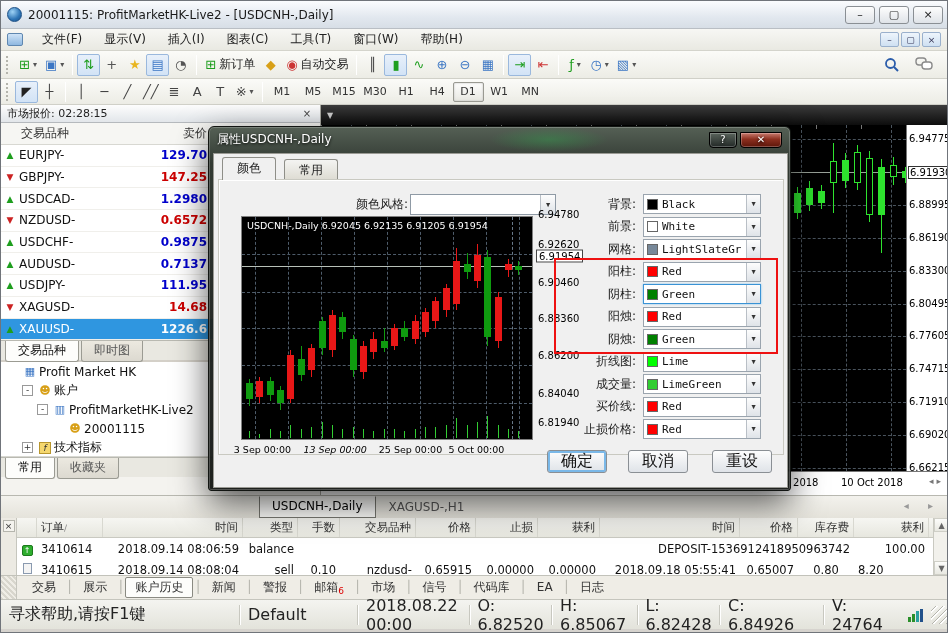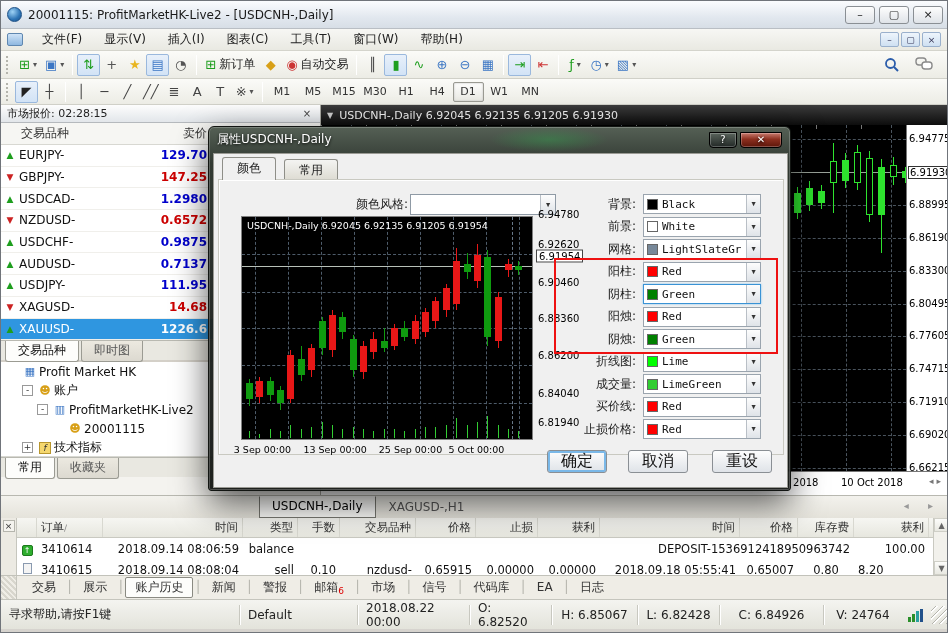--- a/index.html
+++ b/index.html
@@ -106,21 +106,21 @@
 
 
 #btabs{position:absolute;left:0;top:574px;width:948px;height:24px;background:#efede6;border-top:1px solid #c2c2ba;display:flex;align-items:center;font-size:12px;color:#333}
 .bgrip{width:16px;height:100%;background:repeating-linear-gradient(45deg,#d8d6cd 0 2px,#efede6 2px 4px);border-right:1px solid #c6c6be;margin-right:6px}
 .btab{padding:2px 9px;white-space:nowrap}
 .btab.active{background:#fdfdfb;border:1px solid #8a8a82;border-radius:2px;padding:1px 9px}
 .bsep{color:#b0b0a8;padding:0 1px}
 .badge{color:#d00;font-size:9px;vertical-align:sub}
 
 
-#statusbar{position:absolute;left:0;top:598px;width:948px;height:30px;background:linear-gradient(#f4f4f0,#e3e3db);border-top:1px solid #c5c5bd;display:flex;align-items:center;font-size:12px;color:#222}
+#statusbar{position:absolute;left:0;top:598px;width:948px;height:30px;background:linear-gradient(#f4f4f0,#e3e3db);border-top:1px solid #c5c5bd;display:flex;align-items:center;font-size:16px;color:#222}
 .sseg{height:20px;display:flex;align-items:center;padding:0 8px;border-right:1px solid #c8c8c0;box-shadow:1px 0 0 #fff}
 .sseg.grow{flex:1}
 #conn-icon{display:flex;align-items:flex-end;gap:1px;height:14px;padding:0 6px}
 #conn-icon i{display:block;width:3px}
 #grip{width:18px;height:18px;margin-left:2px;background:repeating-linear-gradient(135deg,transparent 0 3px,#b5b5ad 3px 4px,#fff 4px 5px)}
 
 
 #dialog{position:absolute;left:207px;top:125px;width:583px;height:365px;z-index:30;border-radius:6px 6px 3px 3px;border:1px solid #121512;background:linear-gradient(#556055 0%,#323a33 10%,rgba(30,34,30,.96) 55%,rgba(22,25,22,.96) 100%);box-shadow:0 12px 34px rgba(0,0,0,.65),inset 0 0 0 1px rgba(255,255,255,.22)}
 #dlg-title{height:25px;display:flex;align-items:center;color:#fff;font-size:12px;padding:0 8px;text-shadow:0 1px 3px #000;position:relative}
 #dlg-title::before{content:"";position:absolute;left:280px;top:0;width:120px;height:25px;background:radial-gradient(ellipse at center,rgba(40,200,80,.28),transparent 70%)}
@@ -428,21 +428,20 @@
       </div>
     <div class="tabsrow" id="nav-tabs">
         <span class="btabx active">常用</span>
         <span class="btabx">收藏夹</span>
       </div>
   </div>
 
   <div id="chartwin">
     <div id="chart-title">
       <span class="dd">▼</span>
-      <span>USDCNH-,Daily   6.92045 6.92135 6.91205 6.91930</span>
     </div>
     <div id="chart-body">
       <div id="plot">
           <div class="gridh" style="top: 14px;"></div>
           <div class="gridh" style="top: 46.9px;"></div>
           <div class="gridh" style="top: 79.8px;"></div>
           <div class="gridh" style="top: 112.7px;"></div>
           <div class="gridh" style="top: 145.6px;"></div>
           <div class="gridh" style="top: 178.5px;"></div>
           <div class="gridh" style="top: 211.4px;"></div>
@@ -802,21 +801,21 @@
           <span class="pvlbl" style="top: 38.296px;">6.92620</span>
           <span class="pvlbl boxed" style="top: 49.84px;">6.91954</span>
           <span class="pvlbl" style="top: 75.592px;">6.90460</span>
           <span class="pvlbl" style="top: 112px;">6.88360</span>
           <span class="pvlbl" style="top: 149.296px;">6.86200</span>
           <span class="pvlbl" style="top: 186.592px;">6.84040</span>
           <span class="pvlbl" style="top: 216.34px;">6.81940</span>
         </div>
       <div id="pv-times">
           <span style="left: 5.8px;">3 Sep 00:00</span>
-          <span style="left: 75.4px;">13 Sep 00:00</span>
+          <span style="left: 75.4px; font-style: italic;">13 Sep 00:00</span>
           <span style="left: 150.8px;">25 Sep 00:00</span>
           <span style="left: 220.4px;">5 Oct 00:00</span>
         </div>
       <div id="drows">
           <div class="drow" style="top: 40px;">
             <span class="dlbl">背景:</span>
             <span class="dsel2">
               <span class="sw" style="background: rgb(0, 0, 0);"></span>
               <span>Black</span>
               <span class="da">▼</span>

